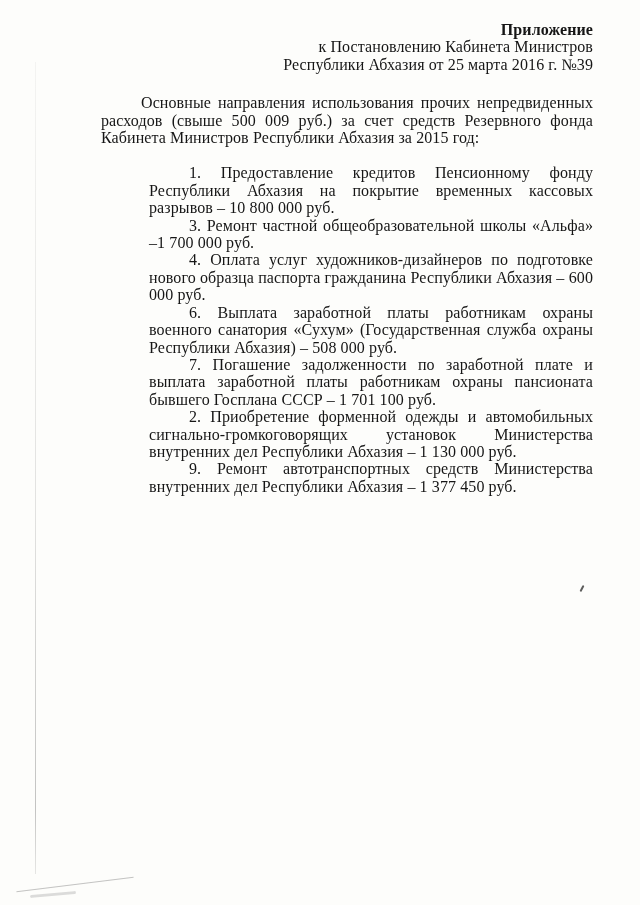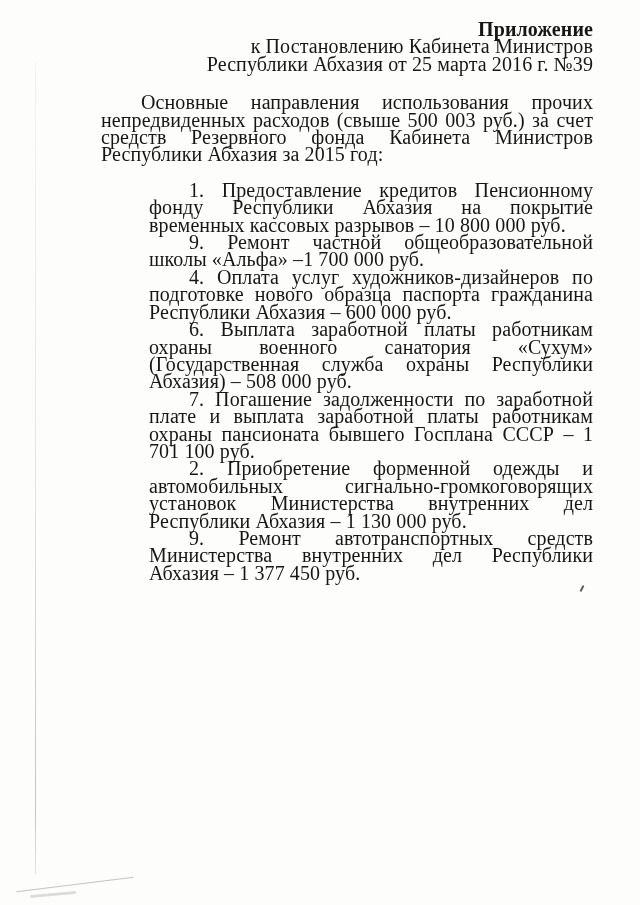--- a/index.html
+++ b/index.html
@@ -15,21 +15,21 @@
     background: #fdfdfb;
     font-family: "Liberation Serif", "DejaVu Serif", serif;
     color: #161616;
     overflow: hidden;
   }
   .content {
     position: absolute;
     left: 101px;
     top: 21px;
     width: 492px;
-    font-size: 20px;
+    font-size: 16px;
     line-height: 17.4px;
     letter-spacing: 0.1px;
   }
   .header {
     text-align: right;
     margin-bottom: 21px;
   }
   .header-title {
     font-weight: bold;
   }
@@ -90,25 +90,25 @@
 <div class="page">
 
   <div class="content">
 
     <div class="header">
       <div class="header-title">Приложение</div>
       <div class="header-line">к Постановлению Кабинета Министров</div>
       <div class="header-line">Республики  Абхазия от 25 марта 2016 г. №39</div>
     </div>
 
-    <p class="intro">Основные направления использования прочих непредвиденных расходов (свыше 500 003 руб.) за счет средств Резервного фонда Кабинета Министров Республики Абхазия за 2015 год:</p>
+    <p class="intro">Основные направления использования прочих непредвиденных расходов (свыше 500 009 руб.) за счет средств Резервного фонда Кабинета Министров Республики Абхазия за 2015 год:</p>
 
     <div class="list">
       <p class="item">1. Предоставление кредитов Пенсионному фонду Республики Абхазия на покрытие временных кассовых разрывов – 10 800 000 руб.</p>
-      <p class="item">9. Ремонт частной общеобразовательной школы «Альфа» –1 700 000 руб.</p>
+      <p class="item">3. Ремонт частной общеобразовательной школы «Альфа» –1 700 000 руб.</p>
       <p class="item">4. Оплата услуг художников-дизайнеров по подготовке нового образца паспорта гражданина Республики Абхазия – 600 000 руб.</p>
       <p class="item">6. Выплата заработной платы работникам охраны военного санатория «Сухум» (Государственная служба охраны Республики Абхазия) – 508 000 руб.</p>
       <p class="item">7. Погашение задолженности по заработной плате и выплата заработной платы работникам охраны пансионата бывшего Госплана СССР – 1 701 100 руб.</p>
       <p class="item">2. Приобретение форменной одежды и автомобильных сигнально-громкоговорящих установок Министерства внутренних дел Республики Абхазия – 1 130 000 руб.</p>
       <p class="item">9. Ремонт автотранспортных средств Министерства внутренних дел Республики Абхазия – 1 377 450 руб.</p>
     </div>
 
   </div>
 
   <div class="artifact vline"></div>

